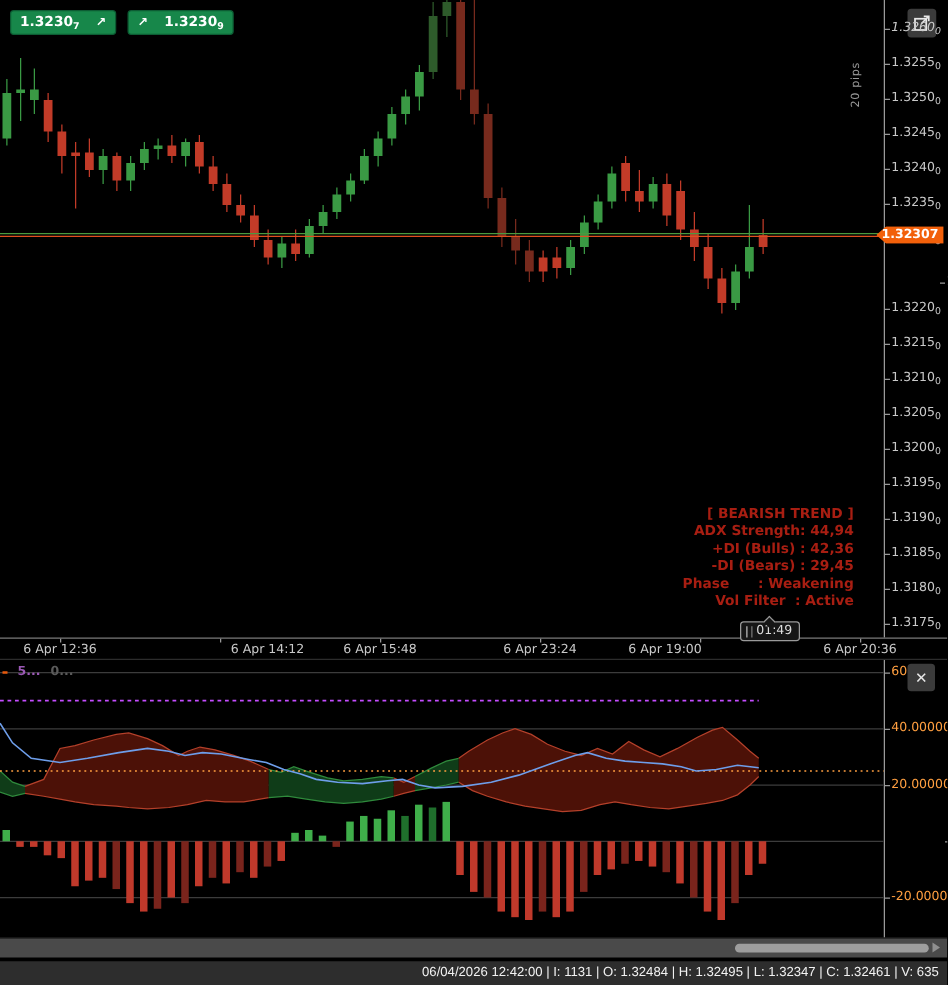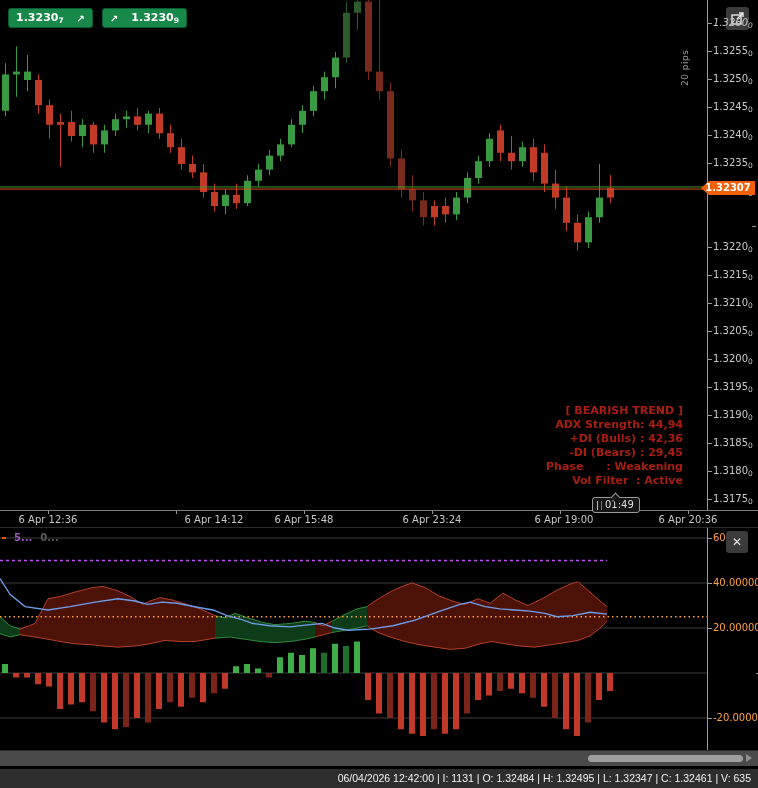--- a/index.html
+++ b/index.html
@@ -218,21 +218,21 @@
   <div id="time-axis">
       <div class="time-tick" style="left: 48px;"></div>
       <div class="time-label" style="left: 48px;">6 Apr 12:36</div>
       <div class="time-tick" style="left: 176px;"></div>
       <div class="time-label" style="left: 176px; margin-left: 38px;">6 Apr 14:12</div>
       <div class="time-tick" style="left: 304px;"></div>
       <div class="time-label" style="left: 304px;">6 Apr 15:48</div>
       <div class="time-tick" style="left: 432px;"></div>
       <div class="time-label" style="left: 432px;">6 Apr 23:24</div>
       <div class="time-tick" style="left: 560px;"></div>
-      <div class="time-label" style="left: 564px;">6 Apr 19:00</div>
+      <div class="time-label" style="left: 532px;">6 Apr 19:00</div>
       <div class="time-tick" style="left: 688px;"></div>
       <div class="time-label" style="left: 688px;">6 Apr 20:36</div>
     </div>
 
   <div id="countdown">
     <span class="caret"></span>
     <span class="cd-icon"></span>
     <span>01:49</span>
   </div>
 

